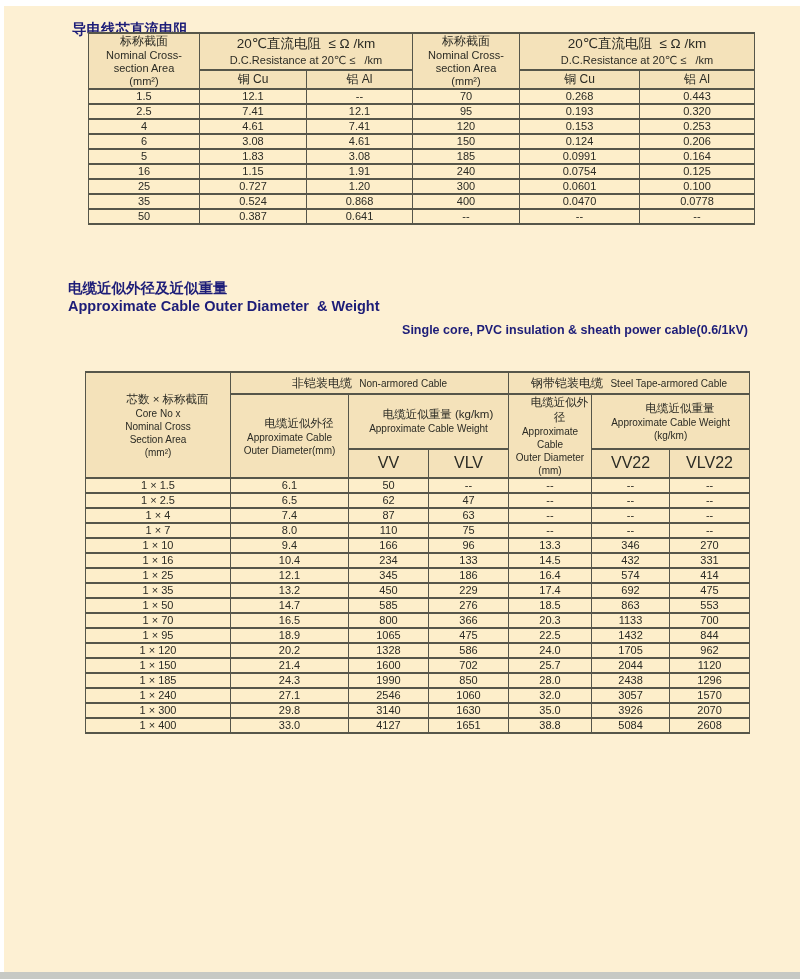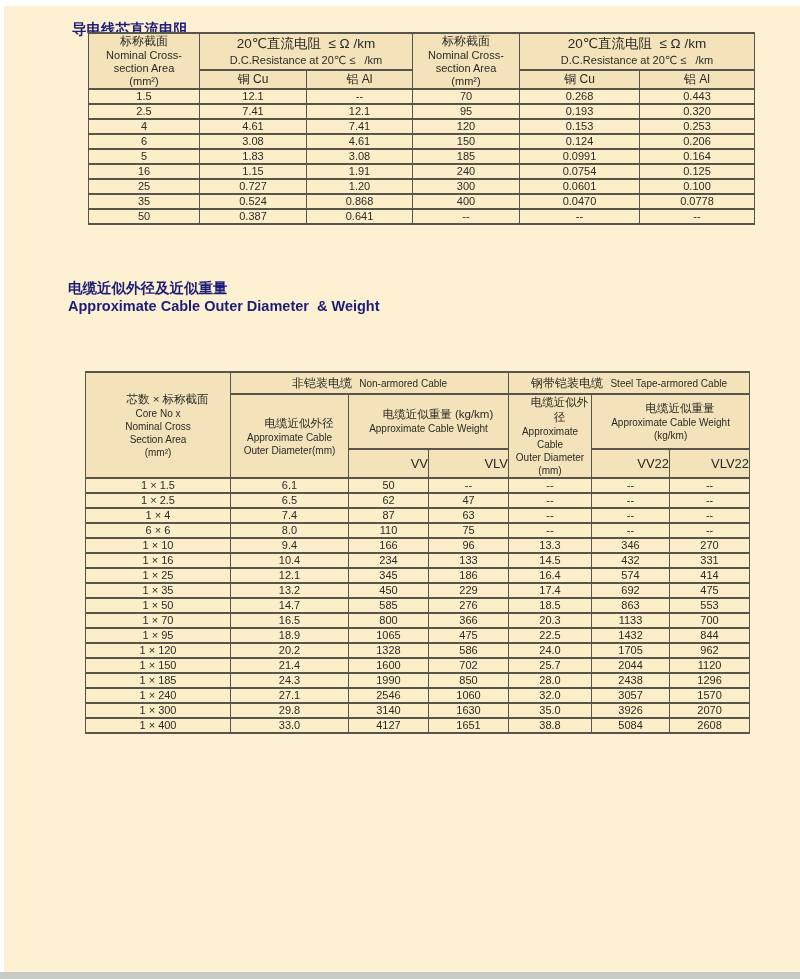--- a/index.html
+++ b/index.html
@@ -45,21 +45,21 @@
   .hdr-big-zh { font-size: 13.5px; line-height: 18px; white-space: pre-wrap; }
   .hdr-big-en { font-size: 11px; line-height: 15px; white-space: pre-wrap; }
 
   .t1 { left: 88px; top: 32px; width: 666px; }
   .t1 .group-row th { height: 37px; }
   .t1 .sub-row th { height: 18px; font-size: 12px; }
 
   .t2 { left: 85px; top: 371px; width: 664px; }
   .t2 .group-row th { height: 22px; font-size: 12px; }
   .t2 .mid-row th { height: 37px; }
-  .t2 .sub-row th { height: 23px; font-size: 13px; text-align: right; }
+  .t2 .sub-row th { height: 23px; font-size: 16px; }
   .t2 .hdr-en { font-size: 10px; line-height: 13px; }
   .t2 .hdr-zh { font-size: 11.5px; line-height: 15px; padding-left: 19px; }
   .gen { margin-left: 4px; font-size: 10px; }
   .gzh { font-size: 12px; }
 </style>
 </head>
 <body>
 
 <div class="edge-top"></div>
 <div class="edge-left"></div>
@@ -182,20 +182,21 @@
         <td>--</td>
         <td>--</td>
       </tr>
     </tbody>
 </table>
 
 <div class="s2-title-zh navy">电缆近似外径及近似重量</div>
 <div class="s2-title-en navy">Approximate Cable Outer Diameter  &amp; Weight</div>
 
 <div class="s2-subs">
+  <div class="s2-sub-en navy">Single core, PVC insulation &amp; sheath power cable(0.6/1kV)</div>
 </div>
 
 <table class="t2">
   <colgroup>
     <col style="width:145px">
       <col style="width:118px">
       <col style="width:80px">
       <col style="width:80px">
     <col style="width:83px">
       <col style="width:78px">
@@ -269,21 +270,21 @@
       <tr>
         <td>1 × 4</td>
         <td>7.4</td>
         <td>87</td>
         <td>63</td>
         <td>--</td>
         <td>--</td>
         <td>--</td>
       </tr>
       <tr>
-        <td>6 × 6</td>
+        <td>1 × 7</td>
         <td>8.0</td>
         <td>110</td>
         <td>75</td>
         <td>--</td>
         <td>--</td>
         <td>--</td>
       </tr>
       <tr>
         <td>1 × 10</td>
         <td>9.4</td>

